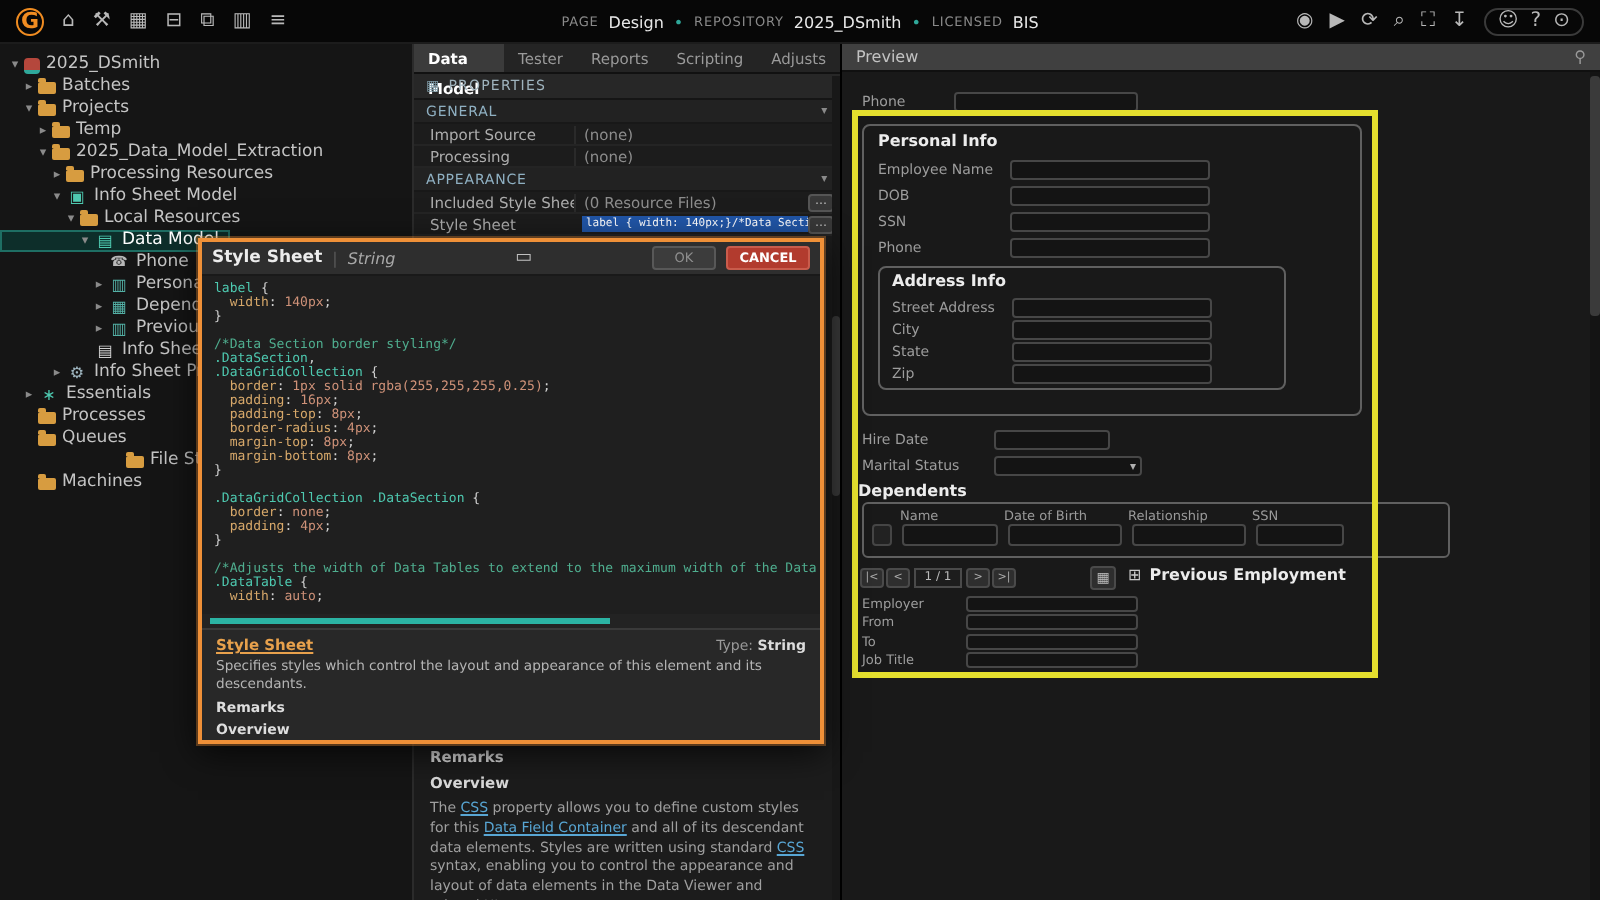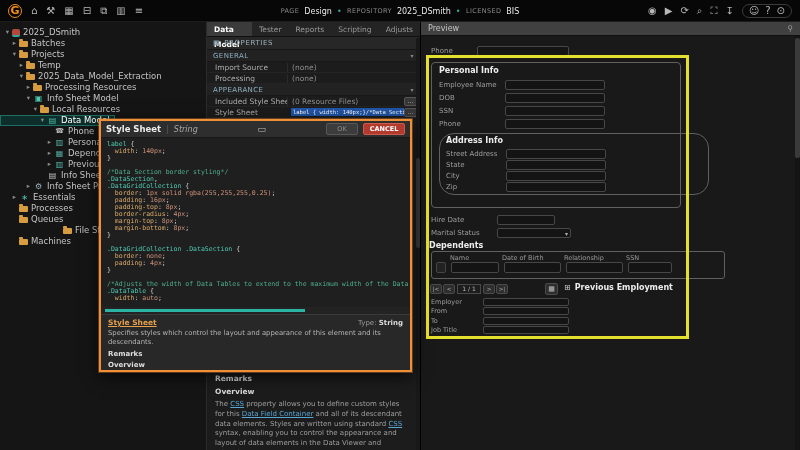--- a/index.html
+++ b/index.html
@@ -65,21 +65,21 @@
   .pv-body{position:absolute;left:0;top:14px;right:0;bottom:0;}
   .fldrow{display:flex;align-items:center;height:13px;}
   .fl{font-size:7px;color:#9d9d9d;width:66px;flex:none;white-space:nowrap;}
   .fi{display:inline-block;height:10px;background:#141414;border:1px solid #474747;border-radius:2px;width:100px;flex:none;position:relative;}
   .pv-phone{position:absolute;left:10px;top:8px;}
   .pv-phone .fl{width:46px;}
   .pv-phone .fi{width:92px;}
   .yellow-box{position:absolute;left:5px;top:19px;width:263px;height:284px;border:3px solid #e4df2e;pointer-events:none;z-index:5;}
   .pi-box{position:absolute;left:10px;top:26px;width:250px;height:146px;border:1px solid #606060;border-radius:4px;padding:3px 7px;}
   .box-title{font-size:8px;font-weight:bold;color:#ececec;margin-bottom:3px;}
-  .addr-box{margin-top:3px;border:1px solid #606060;border-radius:15px;padding:2px 6px;width:270px;}
+  .addr-box{margin-top:3px;border:1px solid #606060;border-radius:4px;padding:2px 6px;width:204px;}
   .addr-box .fldrow{height:11px;}
   .addr-box .fl{width:60px;}
   .pv-mid{position:absolute;left:10px;top:177px;}
   .fi.select .chev{position:absolute;right:2px;top:1px;font-size:6px;color:#b0b0b0;}
   .pv-mid .fldrow:first-child .fi{width:58px;}
   .pv-mid .fi.select{width:74px;}
   .dep-title{position:absolute;left:8px;top:205px;font-size:8px;font-weight:bold;color:#ececec;}
   .dep-box{position:absolute;left:10px;top:215px;width:294px;height:28px;border:1px solid #606060;border-radius:3px;padding:1px 2px;}
   .dep-header{display:flex;height:9px;align-items:center;padding-left:16px;}
   .dep-col{font-size:6.5px;color:#9a9a9a;flex:none;}
@@ -362,25 +362,25 @@
             </div>
           </div>
         <div class="addr-box">
           <div class="box-title">Address Info</div>
           <div>
               <div class="fldrow">
                 <span class="fl">Street Address</span>
                 <span class="fi"></span>
               </div>
               <div class="fldrow">
-                <span class="fl">State</span>
+                <span class="fl">City</span>
                 <span class="fi"></span>
               </div>
               <div class="fldrow">
-                <span class="fl">City</span>
+                <span class="fl">State</span>
                 <span class="fi"></span>
               </div>
               <div class="fldrow">
                 <span class="fl">Zip</span>
                 <span class="fi"></span>
               </div>
             </div>
         </div>
       </div>
 

